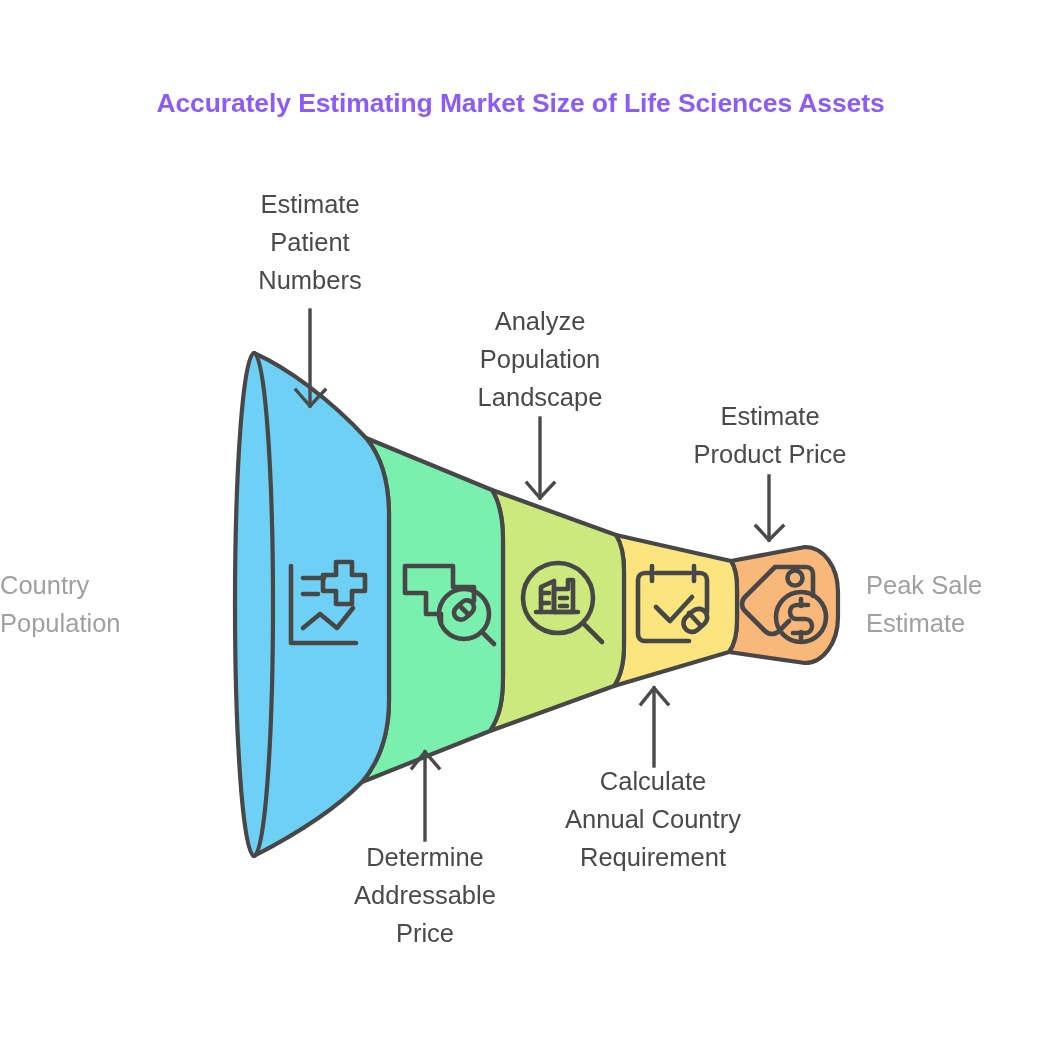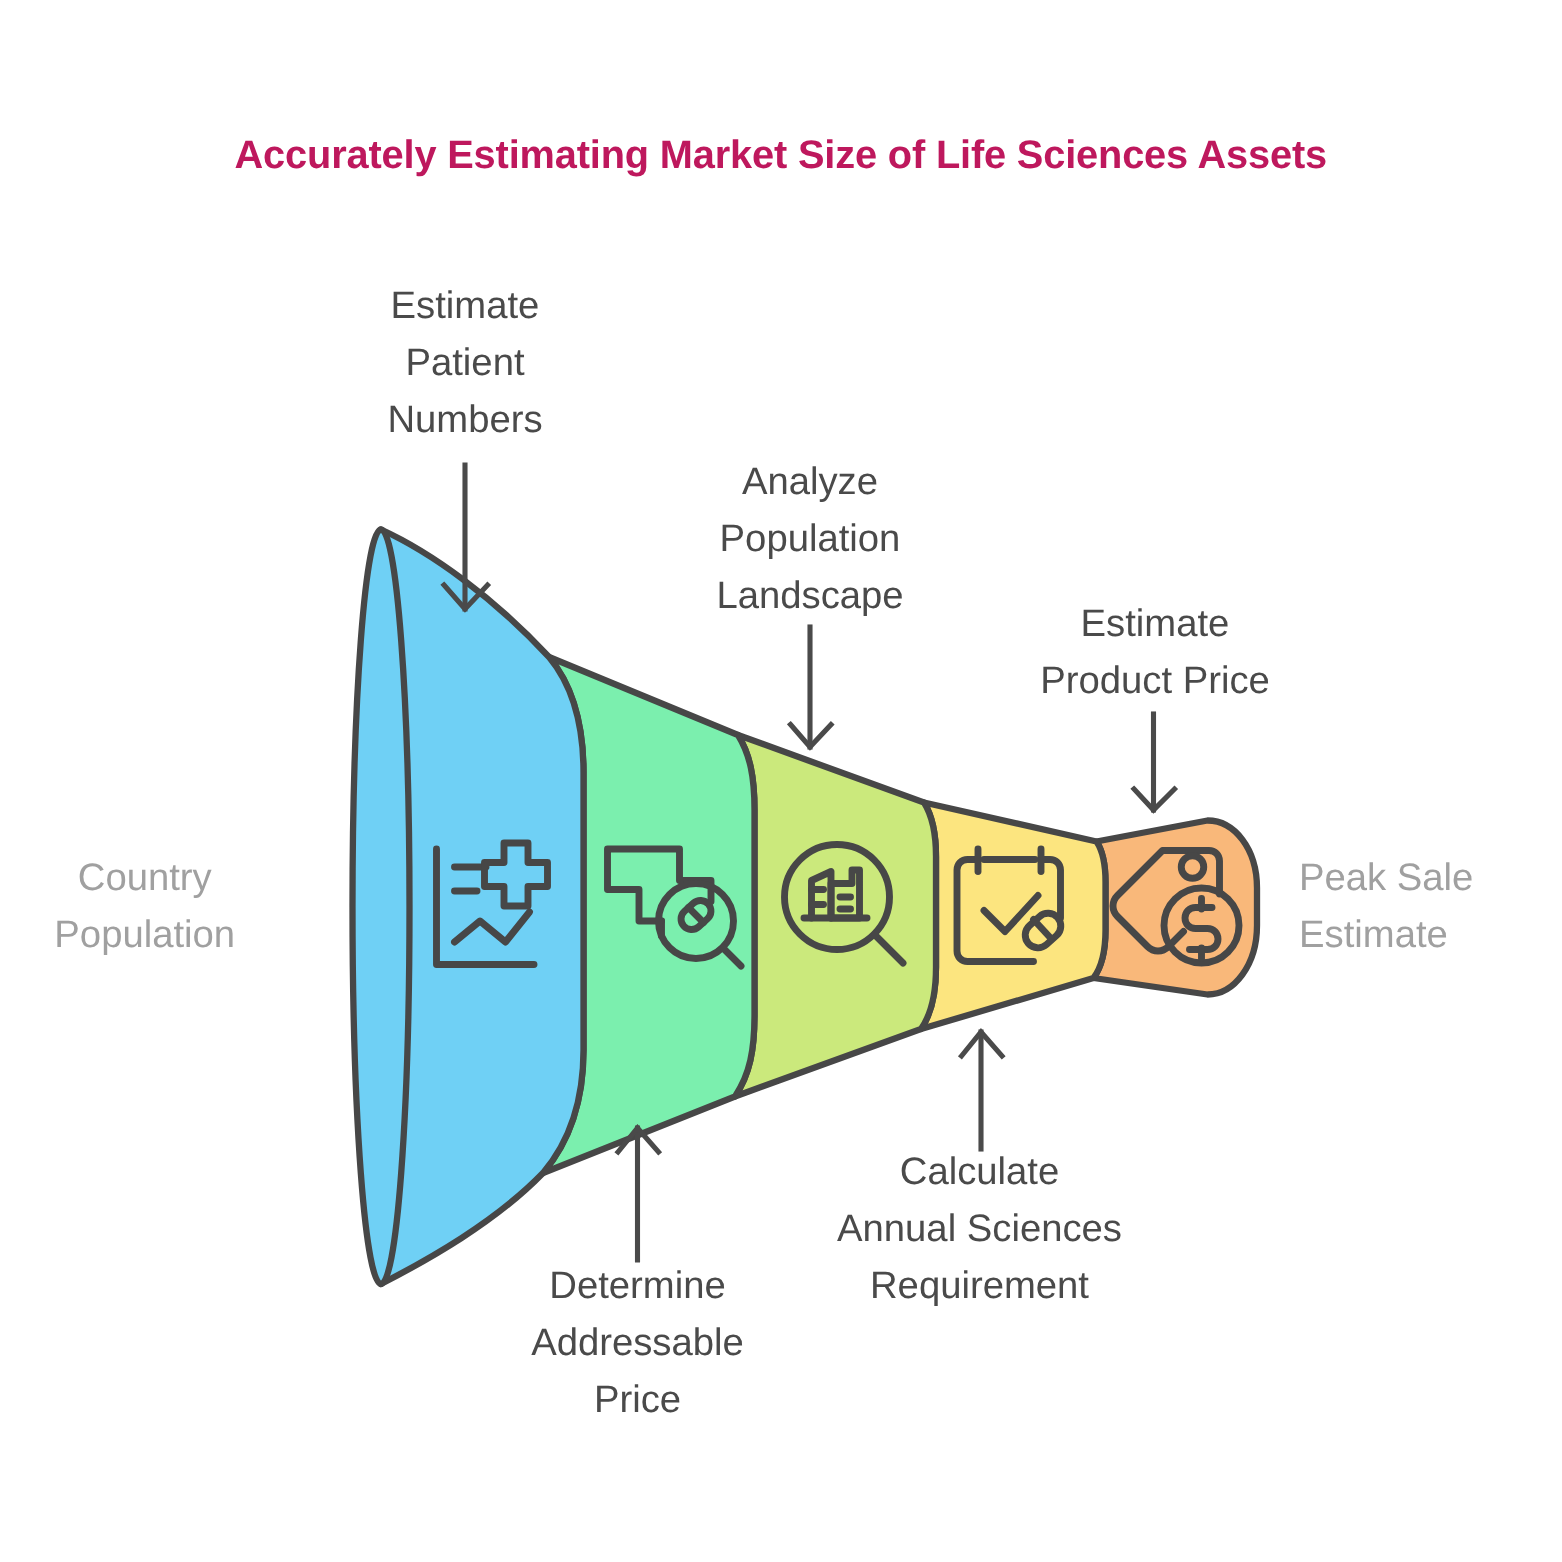--- a/index.html
+++ b/index.html
@@ -21,39 +21,39 @@
     height: 1041px;
   }
   .page-title {
     position: absolute;
     top: 88px;
     left: 0;
     width: 1041px;
     text-align: center;
     font-size: 26.5px;
     font-weight: bold;
-    color: #be185d;
+    color: #8b5cf6;
     letter-spacing: -0.1px;
   }
   .callout {
     position: absolute;
     font-size: 25.5px;
     line-height: 38px;
     color: #4a4a4a;
     white-space: pre-line;
   }
   .side-label {
     position: absolute;
     font-size: 25.5px;
     line-height: 38px;
     color: #a0a0a0;
     white-space: pre-line;
   }
   .c-align-center { text-align: center; }
-  .c-align-right  { text-align: center; }
+  .c-align-right  { text-align: left; }
   .c-align-left   { text-align: left; }
 </style>
 </head>
 <body>
 
 <svg id="canvas" viewBox="0 0 1041 1041">
   <defs>
 
     <clipPath id="clip1">
       <path d="M 254,353
@@ -260,14 +260,14 @@
 Landscape</div>
 
 <div class="callout c-align-center" style="left:650px; top:397px; width:240px;">Estimate
 Product Price</div>
 
 <div class="callout c-align-center" style="left:308px; top:838px; width:234px;">Determine
 Addressable
 Price</div>
 
 <div class="callout c-align-center" style="left:524px; top:762px; width:258px;">Calculate
-Annual Sciences
+Annual Country
 Requirement</div>
 
 </body></html>

